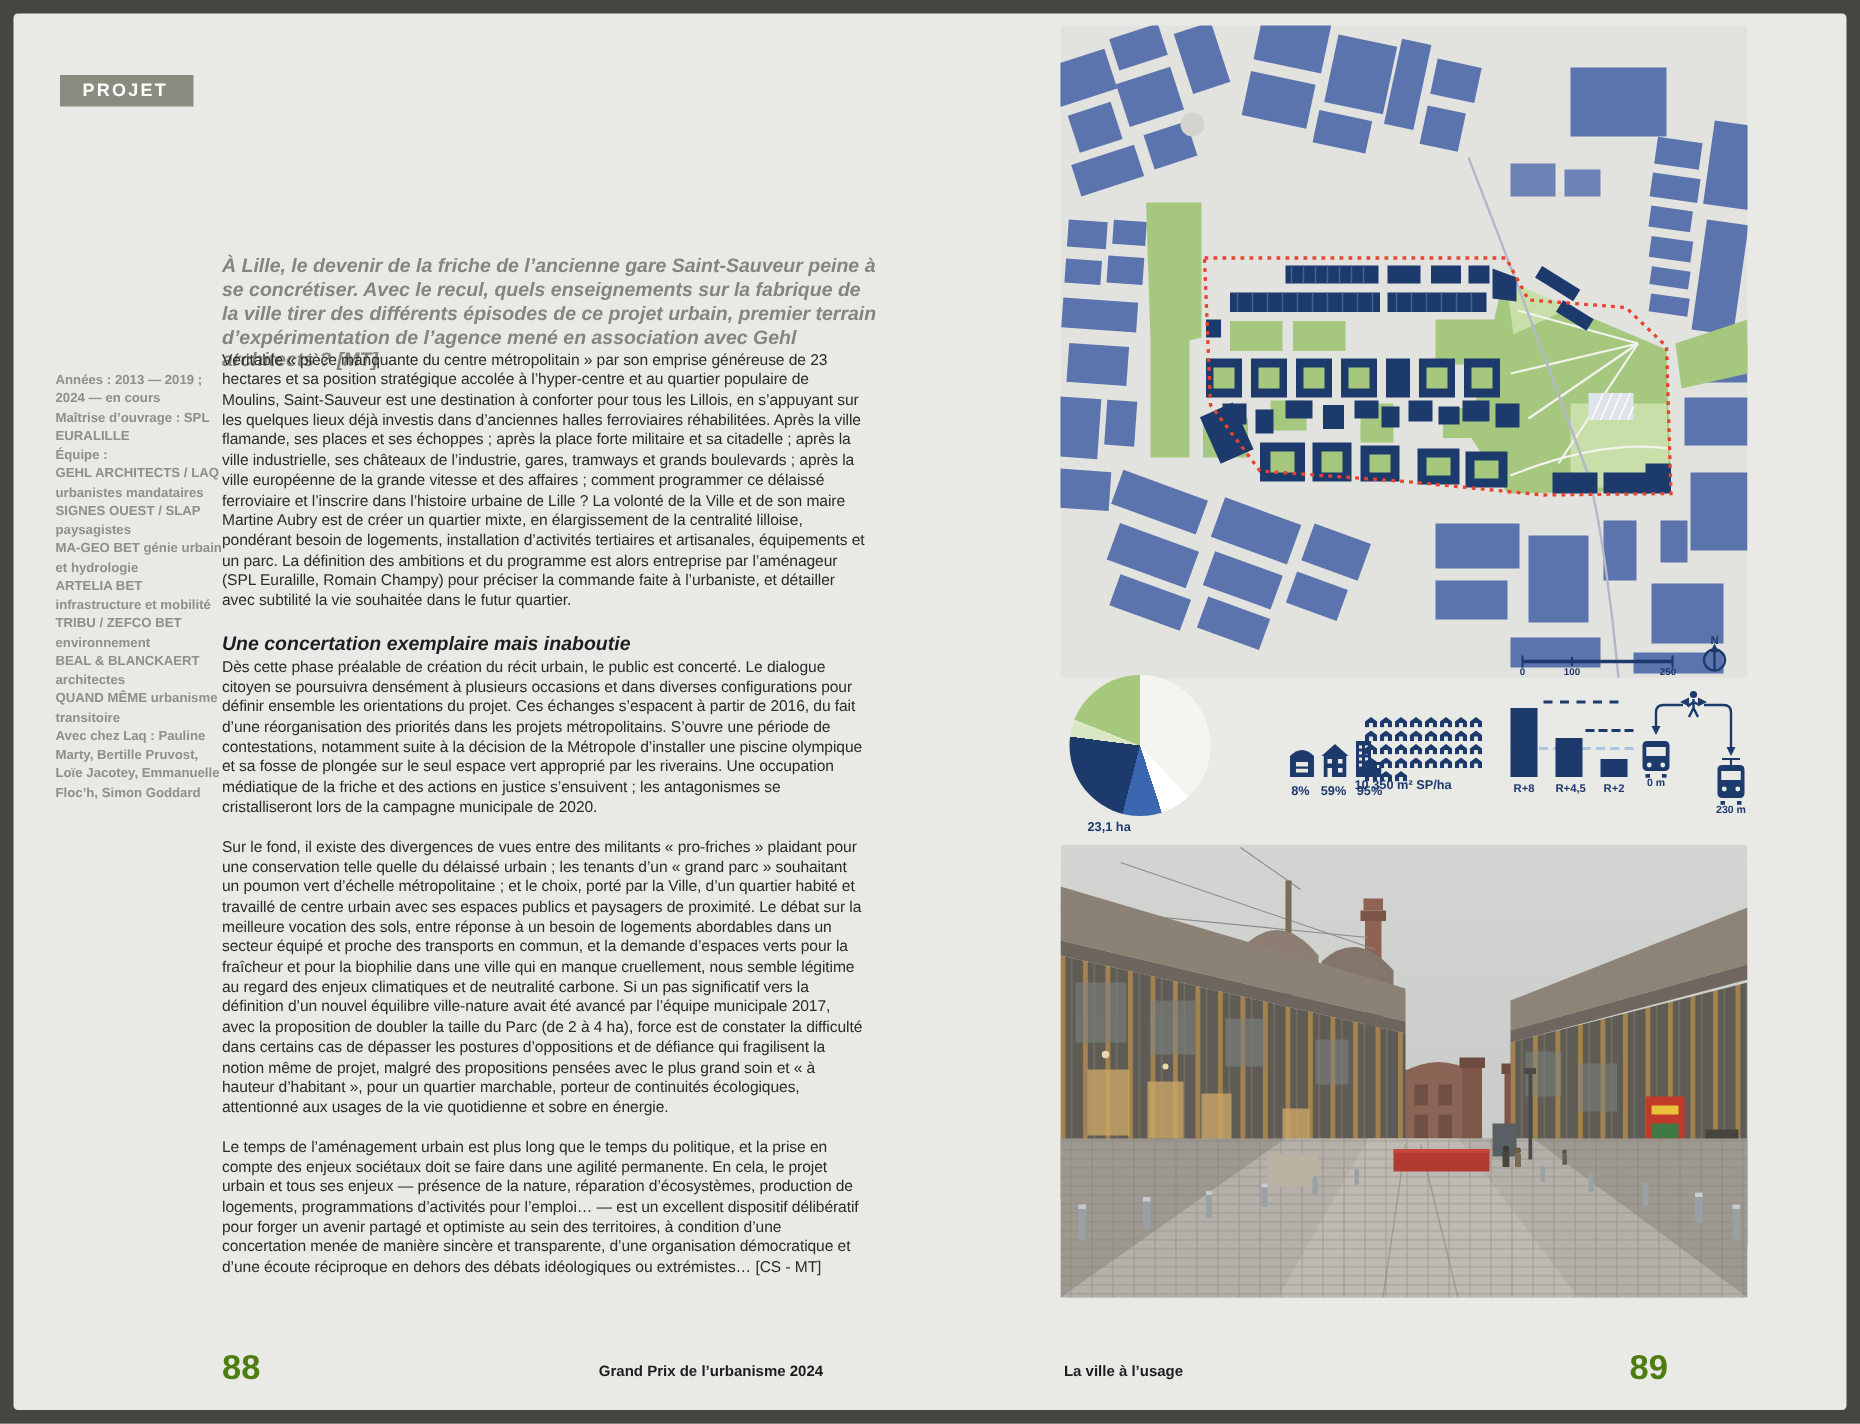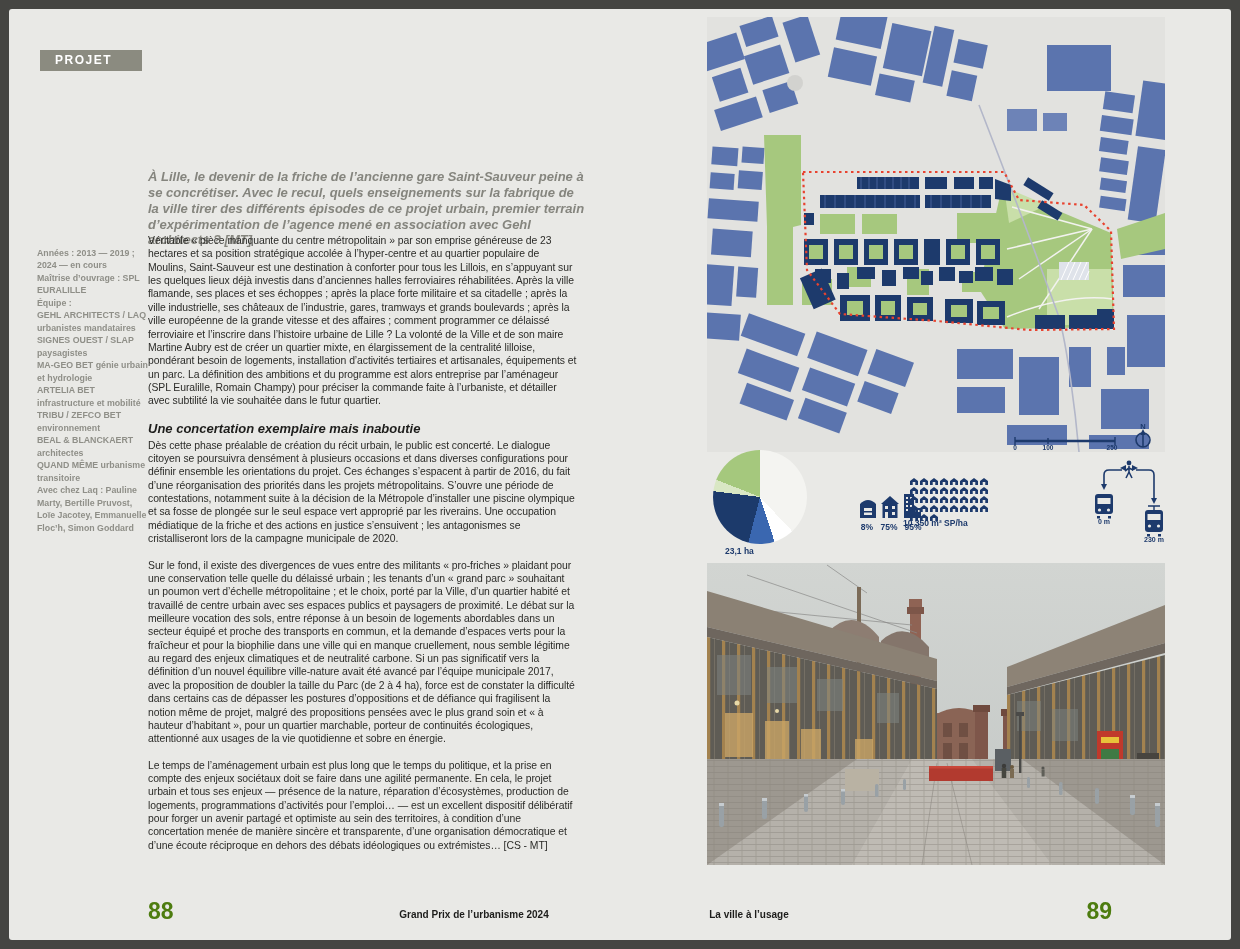--- a/index.html
+++ b/index.html
@@ -3,21 +3,21 @@
 <meta charset="utf-8">
 <style>
   html,body{margin:0;padding:0;}
   body{background:#3e3e3b;font-family:"Liberation Sans",sans-serif;-webkit-font-smoothing:antialiased;}
   .frame{position:relative;width:1240px;height:949px;background:#454542;overflow:hidden;}
   .page{position:absolute;left:9px;top:9px;right:9px;bottom:9px;background:#e9e9e6;border-radius:3px;overflow:hidden;}
   .abs{position:absolute;}
 
   
   .tag{left:31px;top:41px;background:#8b8b80;color:#fff;font-weight:bold;font-size:12px;
-       letter-spacing:1.5px;padding:3px 30px 4px 15px;}
+       letter-spacing:1.5px;padding:3px 17px 4px 15px;}
   .title{left:139px;top:98px;width:470px;font-size:19.5px;font-weight:bold;color:#1c1c1a;letter-spacing:.2px;}
   .subtitle{left:139px;top:127px;width:460px;font-size:12.5px;font-weight:bold;color:#93938b;line-height:1.22;}
   .lede{left:139px;top:160px;width:440px;font-size:13px;font-weight:bold;font-style:italic;color:#85857e;line-height:1.22;}
   .credits{left:28px;top:238px;width:116px;font-size:8.8px;font-weight:bold;color:#8f8f88;line-height:1.42;}
   .article{left:139px;top:225px;width:430px;color:#2b2b28;}
   .article h3{margin:0 0 3px 0;font-size:13px;font-style:italic;font-weight:bold;color:#1e1e1c;}
   .article p{margin:0 0 13px 0;font-size:10.4px;line-height:1.285;letter-spacing:-0.05px;text-align:left;}
   .article .sec2{margin-top:1px;}
   .folio{font-size:23px;font-weight:bold;color:#4d7c0f;}
   .footText{font-size:10px;font-weight:bold;color:#1d1d1b;text-align:center;}
@@ -306,26 +306,43 @@
           <rect x="47" y="17" width="2" height="2" fill="#e9e9e6"></rect>
               <rect x="51" y="17" width="2" height="2" fill="#e9e9e6"></rect>
           <rect x="47" y="21" width="2" height="2" fill="#e9e9e6"></rect>
               <rect x="51" y="21" width="2" height="2" fill="#e9e9e6"></rect>
           <rect x="55" y="20" width="7" height="10"></rect>
               <rect x="56.5" y="22" width="4" height="2" fill="#e9e9e6"></rect>
         </g>
       </g>
     </svg>
     <div class="abs pctlabel" style="left:146px;top:74px;width:28px;">8%</div>
-    <div class="abs pctlabel" style="left:168px;top:74px;width:28px;">75%</div>
+    <div class="abs pctlabel" style="left:168px;top:74px;width:28px;">59%</div>
     <div class="abs pctlabel" style="left:192px;top:74px;width:28px;">95%</div>
 
     <div class="abs housegrid"><span class="house"></span><span class="house"></span><span class="house"></span><span class="house"></span><span class="house"></span><span class="house"></span><span class="house"></span><span class="house"></span><span class="house"></span><span class="house"></span><span class="house"></span><span class="house"></span><span class="house"></span><span class="house"></span><span class="house"></span><span class="house"></span><span class="house"></span><span class="house"></span><span class="house"></span><span class="house"></span><span class="house"></span><span class="house"></span><span class="house"></span><span class="house"></span><span class="house"></span><span class="house"></span><span class="house"></span><span class="house"></span><span class="house"></span><span class="house"></span><span class="house"></span><span class="house"></span><span class="house"></span><span class="house"></span><span class="house"></span></div>
     <div class="abs gridlabel">10 350 m² SP/ha</div>
 
+    <div class="abs barsmod">
+      <div class="dashnavy" style="left:22px;top:5px;width:50px;"></div>
+      <div class="dashnavy" style="left:50px;top:24px;width:32px;"></div>
+      <div class="dashblue" style="left:0px;top:36px;width:82px;"></div>
+    <div class="barwrap" style="left: 0px;">
+            <div class="bar" style="height: 46.2222px;"></div>
+            <div class="barlabel">R+8</div>
+          </div>
+          <div class="barwrap" style="left: 30px;">
+            <div class="bar" style="height: 26px;"></div>
+            <div class="barlabel">R+4,5</div>
+          </div>
+          <div class="barwrap" style="left: 60px;">
+            <div class="bar" style="height: 11.5556px;"></div>
+            <div class="barlabel">R+2</div>
+          </div>
+        </div>
 
     <svg class="abs" style="left:386px;top:10px;" width="72" height="94" viewBox="0 0 72 94">
       <g stroke="#1d3a6c" stroke-width="1.6" fill="none">
         <path d="M29,12 L16,12 Q11,12 11,17 L11,28"></path>
         <path d="M43,12 L56,12 Q61,12 61,17 L61,42"></path>
       </g>
       <polygon points="11,32 8,26 14,26" fill="#1d3a6c"></polygon>
       <polygon points="61,46 58,40 64,40" fill="#1d3a6c"></polygon>
       <polygon points="27,10 33,7 33,13" fill="#1d3a6c"></polygon>
       <polygon points="45,10 39,7 39,13" fill="#1d3a6c"></polygon>

